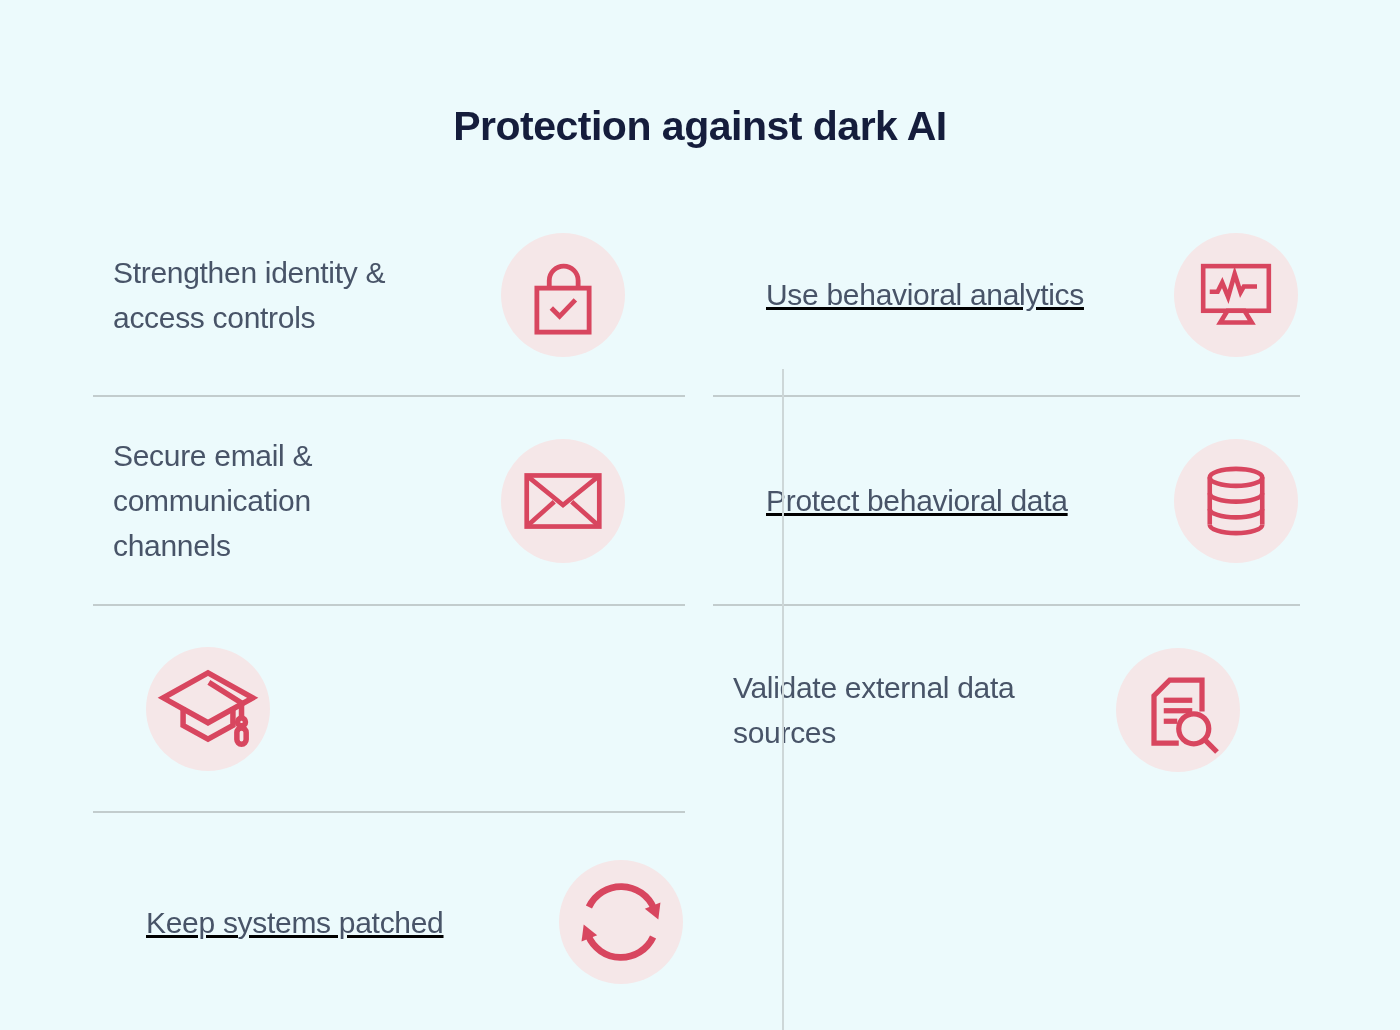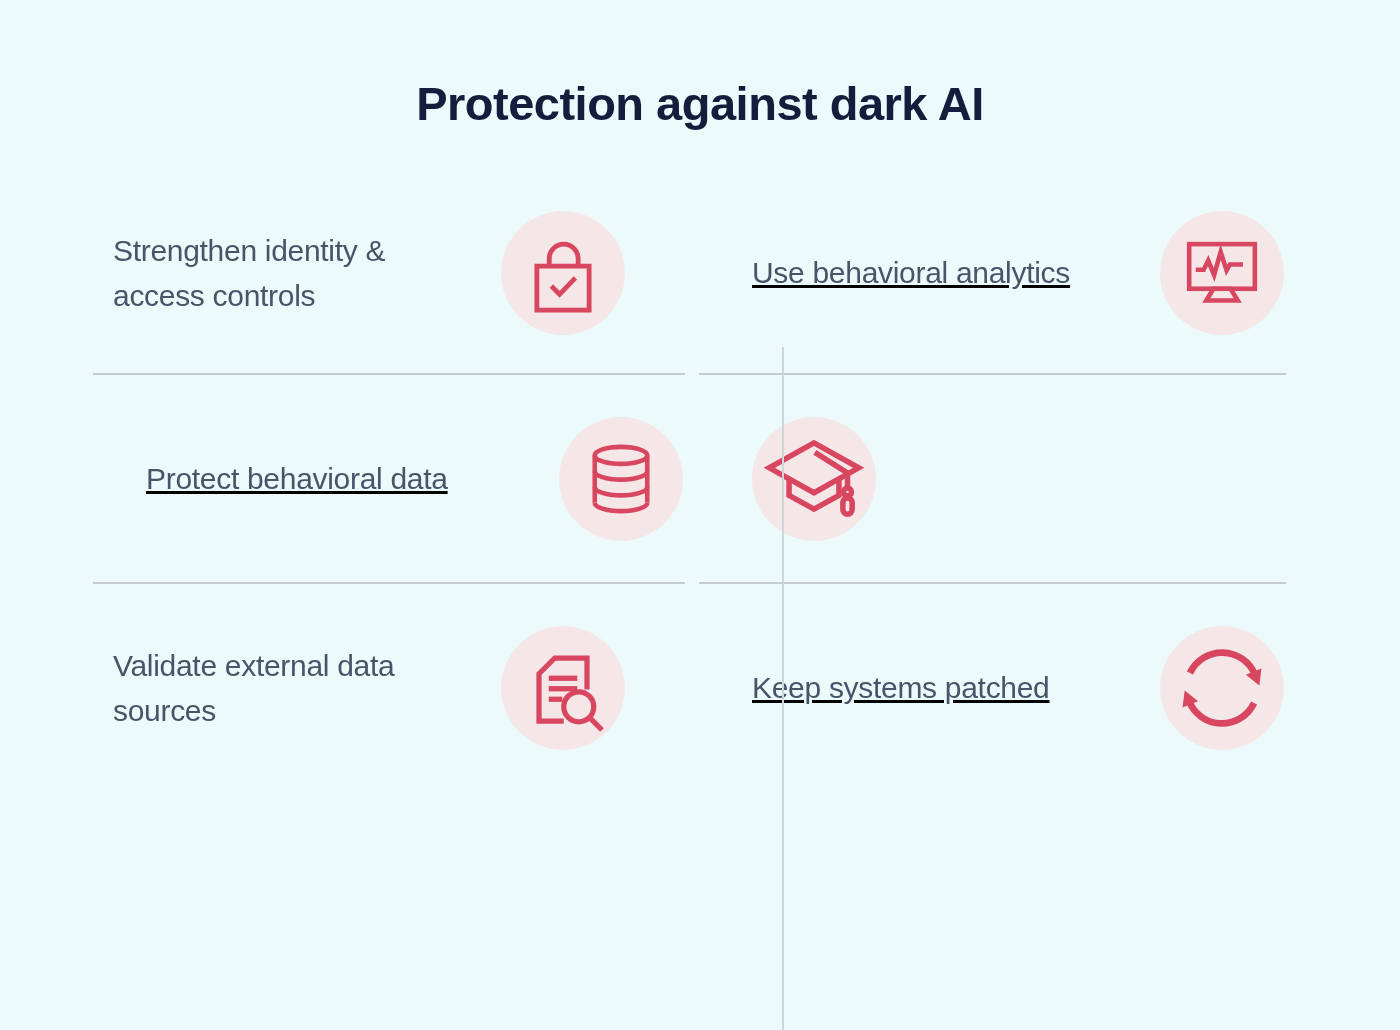--- a/index.html
+++ b/index.html
@@ -13,33 +13,33 @@
   }
   *{margin:0;padding:0;box-sizing:border-box;}
   html,body{width:1400px;height:1030px;}
   body{
     background:var(--background);
     font-family:"Liberation Sans","DejaVu Sans",sans-serif;
     position:relative;
     overflow:hidden;
   }
   .page-title{
-    margin-top:76px;
+    margin-top:98px;
     text-align:center;
-    font-size:47px;
+    font-size:41px;
     font-weight:700;
     letter-spacing:-0.5px;
     color:var(--title_text);
     line-height:56px;
   }
   .grid{
     display:grid;
     grid-template-columns:592px 587px;
     grid-template-rows:203px 209px 207px 218px;
-    column-gap:14px;
+    column-gap:28px;
     margin-left:93px;
     margin-top:40px;
     position:relative;
   }
   .cell{
     display:flex;
     align-items:center;
     justify-content:space-between;
   }
   .cell.hr{border-bottom:2px solid var(--divider_h);}
@@ -107,20 +107,33 @@
     <div class="label">Use behavioral analytics</div>
     <div class="icon-circle">
       <svg class="ic-monitor" viewBox="0 0 64 64">
         <rect class="st" x="7" y="10" width="50" height="34"></rect>
         <path class="st" d="M12,29.5 h6 l3.5,-7 4.5,11 5,-17.5 4.5,14 2.5,-4.5 h10"></path>
         <path class="st" d="M25.5,44 L20,53 H44 L38.5,44 Z"></path>
       </svg>
     </div>
   </div>
 
+  <div class="cell c-left hr">
+    <div class="label">Secure email &amp;
+communication
+channels</div>
+    <div class="icon-circle">
+      <svg class="ic-envelope" viewBox="0 0 64 64">
+        <rect class="st" x="5" y="13" width="54" height="38"></rect>
+        <path class="st" d="M5.5,13.5 L32,35 L58.5,13.5"></path>
+        <path class="st" d="M5.5,50.5 L25.5,32.5"></path>
+        <path class="st" d="M58.5,50.5 L38.5,32.5"></path>
+      </svg>
+    </div>
+  </div>
 
   <div class="cell c-right hr">
     <div class="label">Protect behavioral data</div>
     <div class="icon-circle">
       <svg class="ic-database" viewBox="0 0 64 64">
         <ellipse class="st" cx="32" cy="14" rx="20" ry="6.5"></ellipse>
         <path class="st" d="M12,14 V50"></path>
         <path class="st" d="M52,14 V50"></path>
         <path class="st" d="M12,26 A20,6.5 0 0 0 52,26"></path>
         <path class="st" d="M12,38 A20,6.5 0 0 0 52,38"></path>

